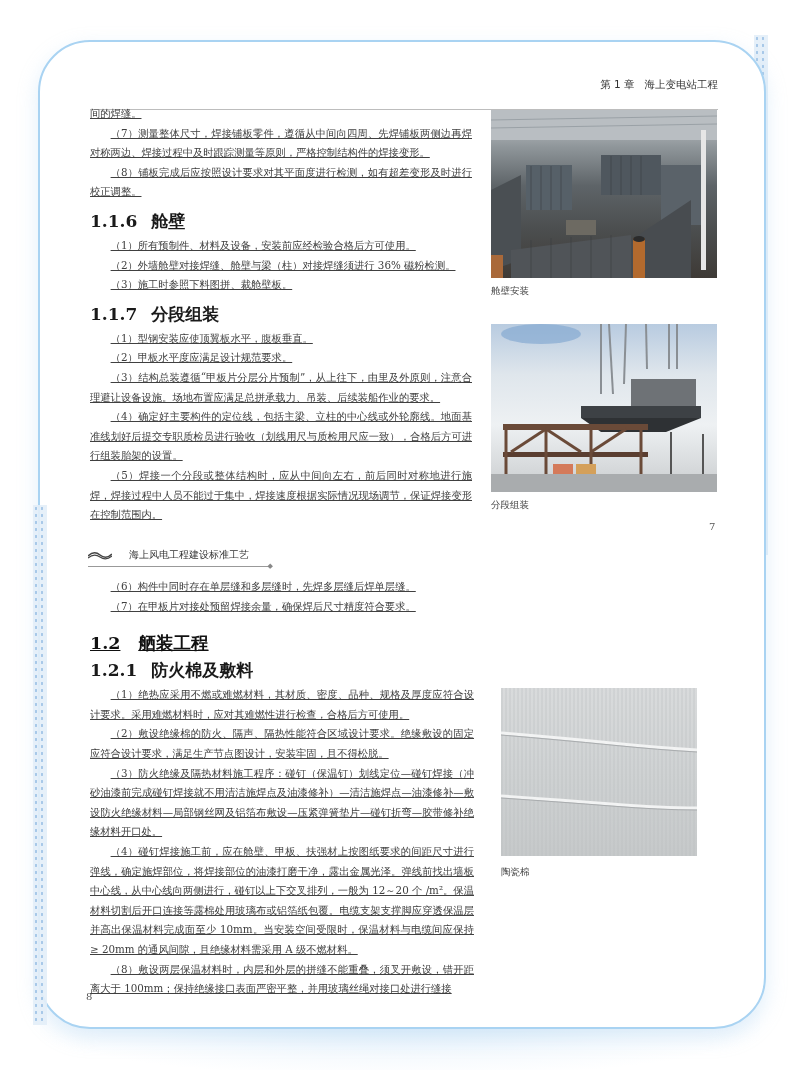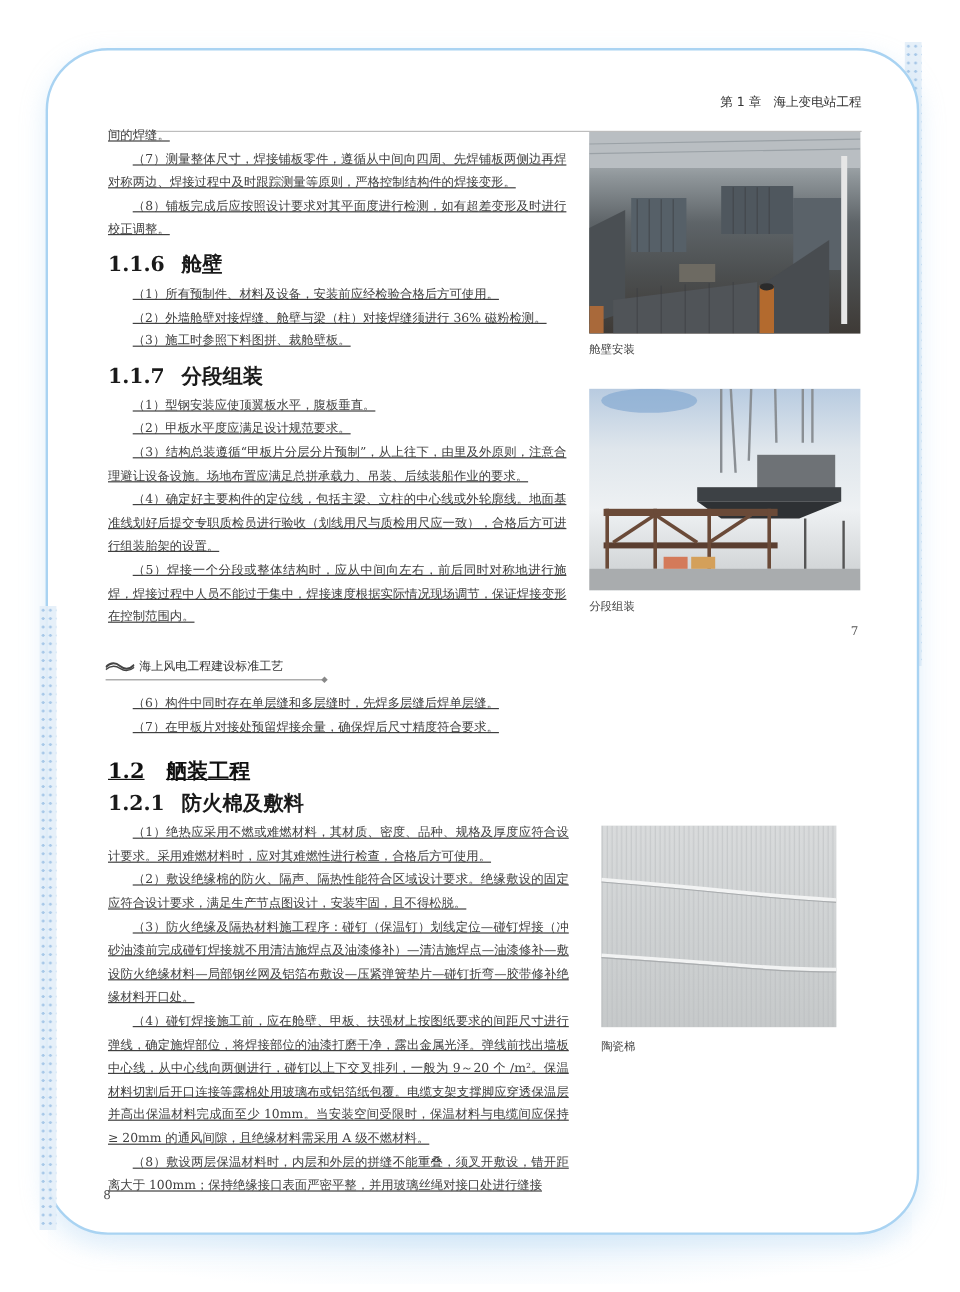--- a/index.html
+++ b/index.html
@@ -44,21 +44,21 @@
   .figure { position:absolute; }
   .figure .photo { position:relative; overflow:hidden; }
   .caption { font-family:"DejaVu Sans","Liberation Sans",sans-serif; font-size:9.5px; color:#444; margin-top:7px; }
   .pagenum { position:absolute; font-size:10px; color:#555; }
   .book-head {
     position:absolute; left:88px; top:548px; width:182px; height:18px;
     border-bottom:1px solid #999;
     font-family:"DejaVu Sans","Liberation Sans",sans-serif; font-size:10px; color:#333;
   }
   .book-head .logo { display:inline-block; vertical-align:middle; width:24px; height:10px; }
-  .book-head .title { vertical-align:middle; margin-left:4px; }
+  .book-head .title { vertical-align:middle; margin-left:17px; }
   .book-head .diamond { position:absolute; right:-3px; bottom:-4px; font-size:7px; color:#888; }
 </style>
 </head>
 <body>
 
 <div class="shadow-bottom"></div>
 <div class="dots right"></div>
 <div class="frame"></div>
 <div class="dots left"></div>
 
@@ -183,21 +183,21 @@
 
     <div class="h2" style="margin-top:14px;">
       <span class="num">1.2</span><span>舾装工程</span>
     </div>
     <div class="h3" style="margin-top:2px;">
       <span class="num">1.2.1</span><span>防火棉及敷料</span>
     </div>
     <p>（1）绝热应采用不燃或难燃材料，其材质、密度、品种、规格及厚度应符合设计要求。采用难燃材料时，应对其难燃性进行检查，合格后方可使用。</p>
     <p>（2）敷设绝缘棉的防火、隔声、隔热性能符合区域设计要求。绝缘敷设的固定应符合设计要求，满足生产节点图设计，安装牢固，且不得松脱。</p>
     <p>（3）防火绝缘及隔热材料施工程序：碰钉（保温钉）划线定位—碰钉焊接（冲砂油漆前完成碰钉焊接就不用清洁施焊点及油漆修补）—清洁施焊点—油漆修补—敷设防火绝缘材料—局部钢丝网及铝箔布敷设—压紧弹簧垫片—碰钉折弯—胶带修补绝缘材料开口处。</p>
-    <p>（4）碰钉焊接施工前，应在舱壁、甲板、扶强材上按图纸要求的间距尺寸进行弹线，确定施焊部位，将焊接部位的油漆打磨干净，露出金属光泽。弹线前找出墙板中心线，从中心线向两侧进行，碰钉以上下交叉排列，一般为 9～20 个 /m²。保温材料切割后开口连接等露棉处用玻璃布或铝箔纸包覆。电缆支架支撑脚应穿透保温层并高出保温材料完成面至少 10mm。当安装空间受限时，保温材料与电缆间应保持≥ 20mm 的通风间隙，且绝缘材料需采用 A 级不燃材料。</p>
+    <p>（4）碰钉焊接施工前，应在舱壁、甲板、扶强材上按图纸要求的间距尺寸进行弹线，确定施焊部位，将焊接部位的油漆打磨干净，露出金属光泽。弹线前找出墙板中心线，从中心线向两侧进行，碰钉以上下交叉排列，一般为 12～20 个 /m²。保温材料切割后开口连接等露棉处用玻璃布或铝箔纸包覆。电缆支架支撑脚应穿透保温层并高出保温材料完成面至少 10mm。当安装空间受限时，保温材料与电缆间应保持≥ 20mm 的通风间隙，且绝缘材料需采用 A 级不燃材料。</p>
     <p>（8）敷设两层保温材料时，内层和外层的拼缝不能重叠，须叉开敷设，错开距离大于 100mm；保持绝缘接口表面严密平整，并用玻璃丝绳对接口处进行缝接</p>
   </div>
 
   <div class="figure" style="left:501px; top:688px; width:208px;">
     <div class="photo" style="width:196px; height:168px; background:linear-gradient(180deg,#d9dbdc 0%,#cfd2d3 50%,#c6c9ca 100%);">
       <svg width="196" height="168" viewBox="0 0 196 168">
         <defs>
           <pattern id="ridges" width="4" height="168" patternUnits="userSpaceOnUse">
             <line x1="1" y1="0" x2="1" y2="168" stroke="#b9bcbe" stroke-width="0.8"></line>
           </pattern>

